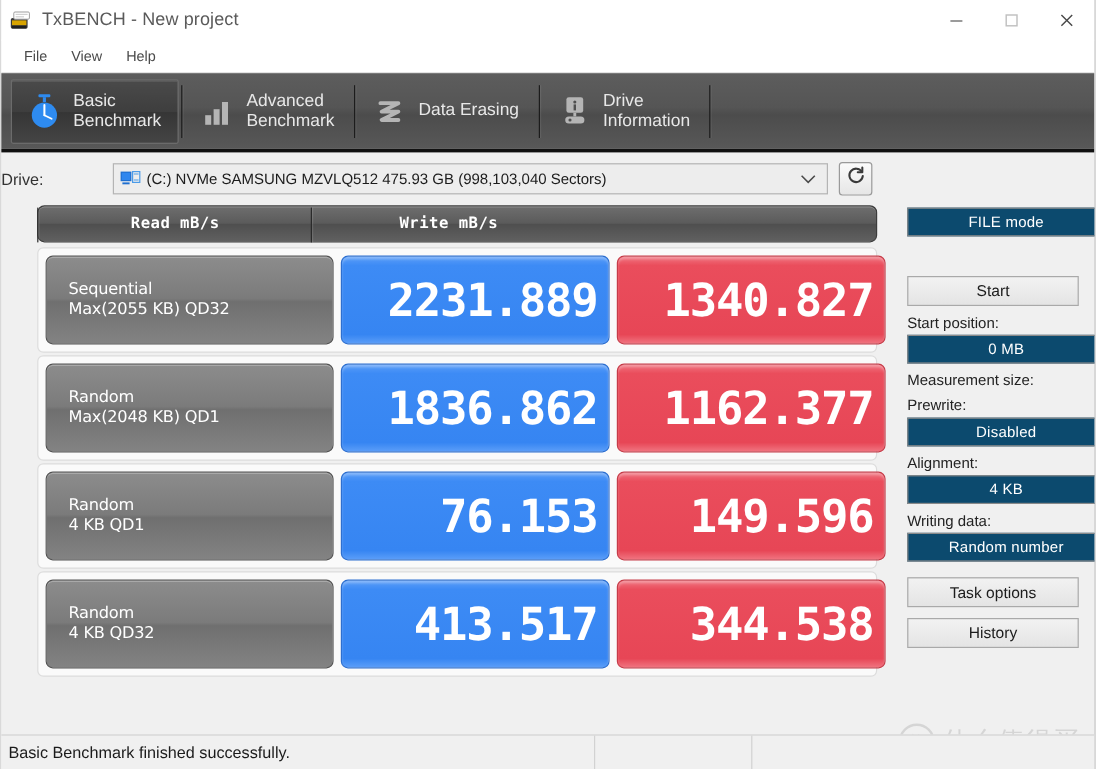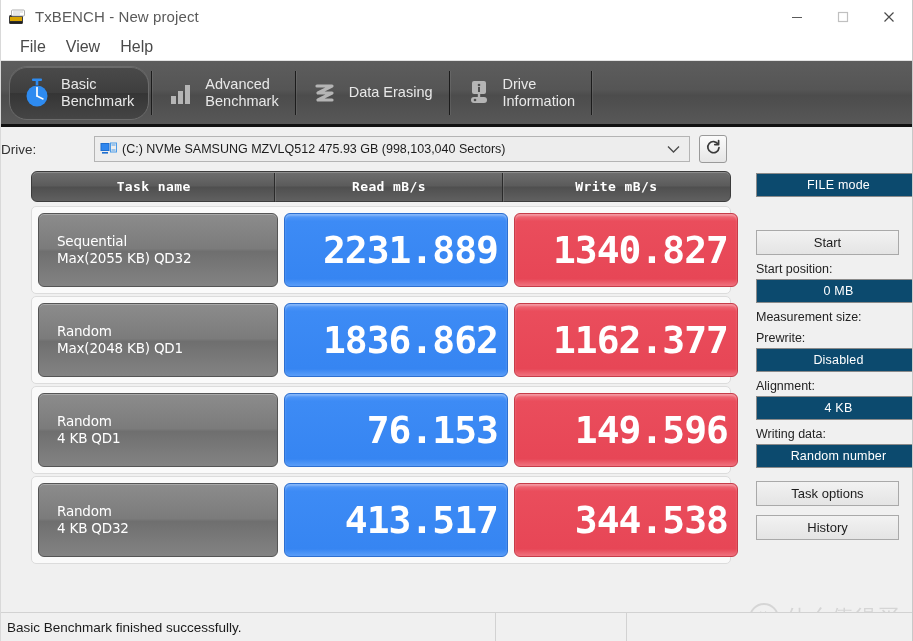--- a/index.html
+++ b/index.html
@@ -68,21 +68,21 @@
   
   .menubar {
     height: 26px;
     background: #ffffff;
     display: flex;
     align-items: center;
     padding-left: 10px;
     border-bottom: 1px solid #e3e3e3;
   }
   .menuitem {
-    font-size: 16px;
+    font-size: 12px;
     color: #4a4a4a;
     padding: 2px 9px;
     margin-right: 2px;
   }
 
   
   .tabstrip {
     height: 66px;
     background: linear-gradient(to bottom, #5d5d5d 0%, #555555 45%, #4c4c4c 55%, #585858 100%);
     display: flex;
@@ -96,21 +96,21 @@
     height: 54px;
     display: flex;
     align-items: center;
     padding: 0 14px 0 12px;
     box-sizing: border-box;
     position: relative;
   }
   .tab.active {
     background: linear-gradient(to bottom, #4a4a4a 0%, #3e3e3e 50%, #353535 51%, #454545 100%);
     border: 1px solid #6b6b6b;
-    border-radius: 18px;
+    border-radius: 2px;
     box-shadow: inset 0 1px 0 rgba(255,255,255,0.18);
   }
   .tab-sep {
     width: 1px;
     height: 44px;
     background: #1c1c1c;
     box-shadow: 1px 0 0 rgba(255,255,255,0.08);
     margin: 0 2px;
     flex: none;
   }
@@ -517,21 +517,20 @@
       </span>
     </div>
   </div>
 
   <div class="main">
 
     <div class="results">
       <div class="results-inner">
 
         <div class="res-header">
-          <div class="hcell c0">Task name</div>
           <div class="hcell c1">Read mB/s</div>
           <div class="hcell c2">Write mB/s</div>
         </div>
 
         <div class="res-row">
           <div class="task-cell">
             <div class="task-l1">Sequential</div>
             <div class="task-l2">Max(2055 KB) QD32</div>
           </div>
           <div class="val-cell val-read">2231.889</div>

